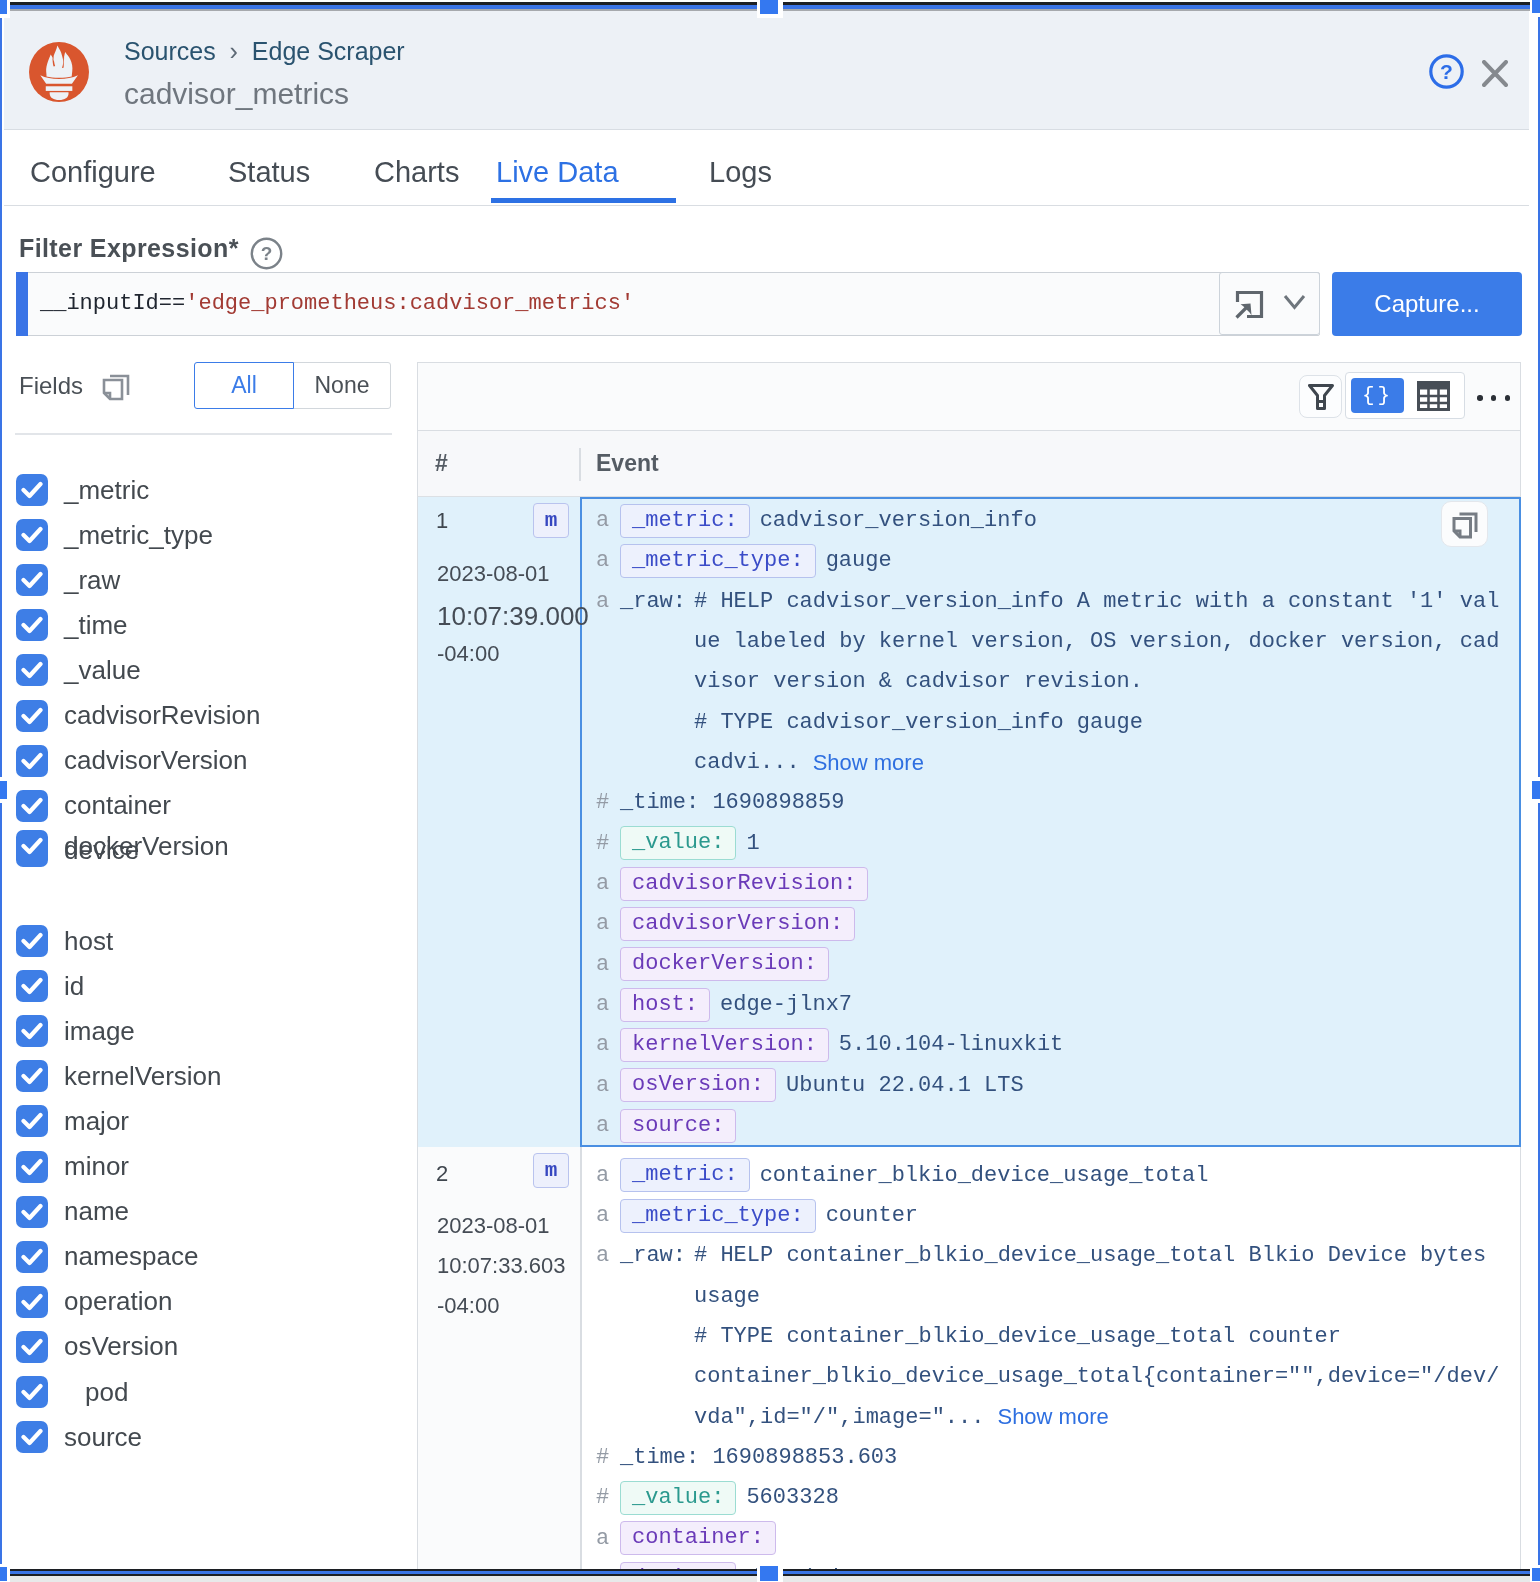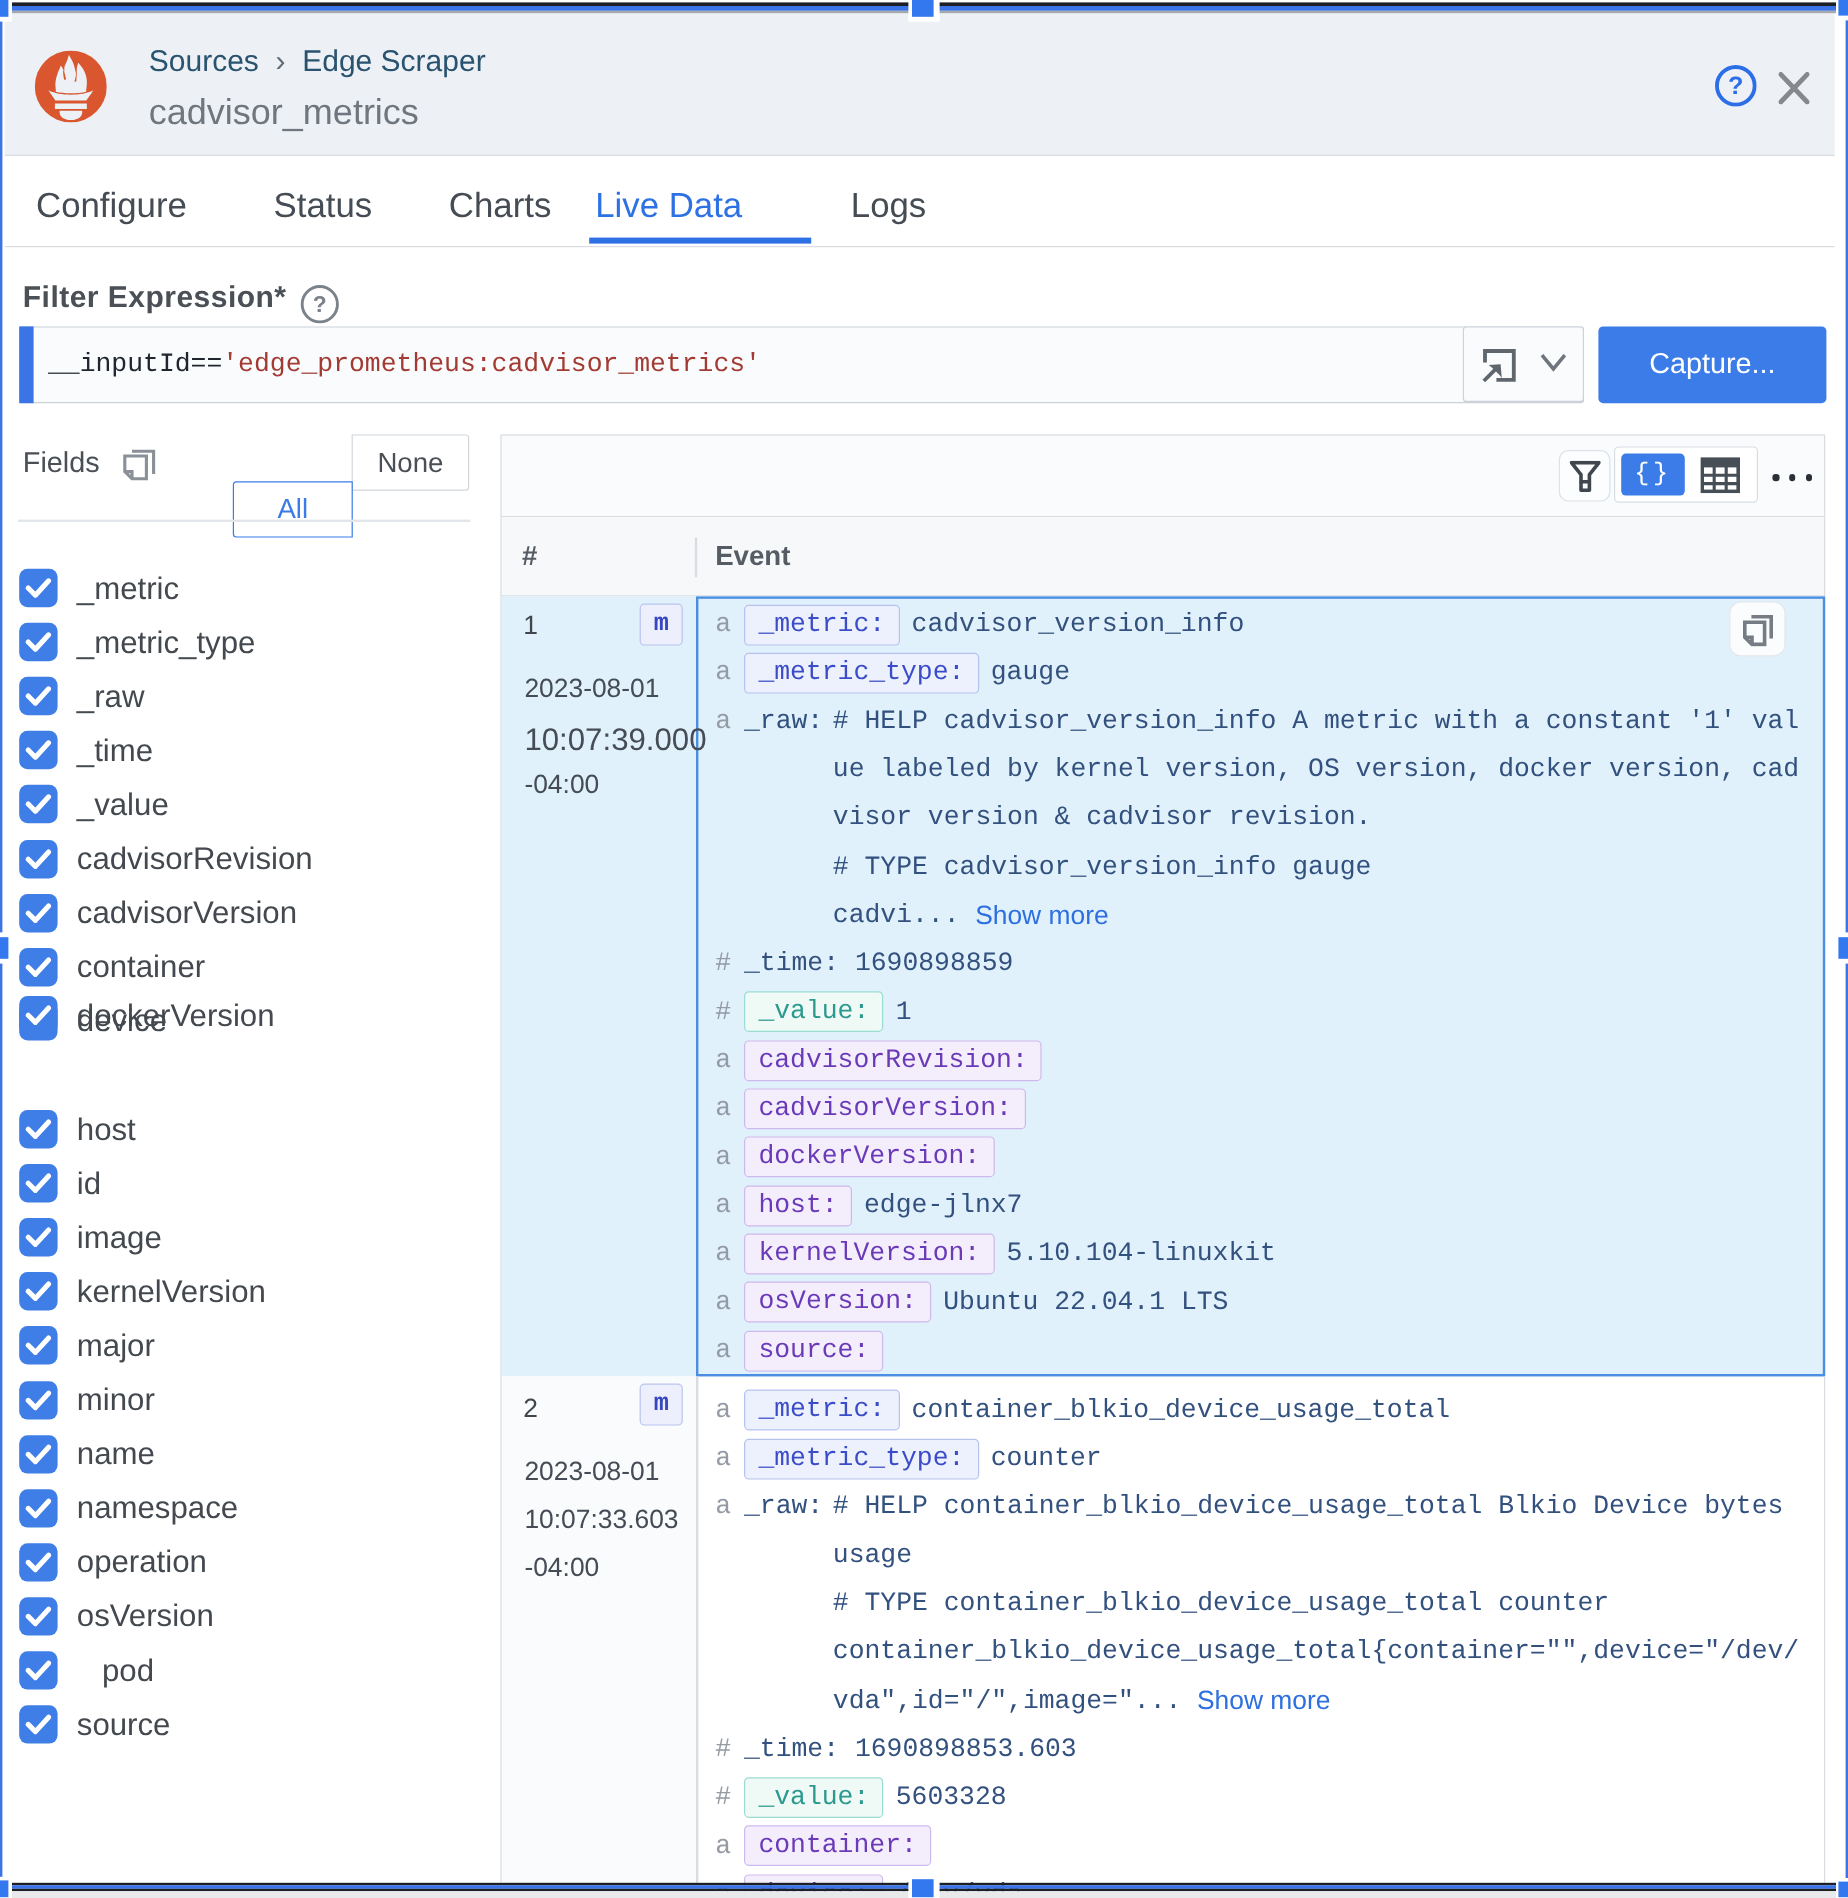--- a/index.html
+++ b/index.html
@@ -89,21 +89,21 @@
   <path d="M2 2 L11.5 13.5 L21 2" stroke="#6e757c" stroke-width="3" fill="none"></path>
 </svg>
 <div class="abs" style="left:1332px;top:272px;width:190px;height:64px;background:#3b7ce8;border-radius:4px;color:#fff;font-size:24px;display:flex;align-items:center;justify-content:center;">Capture...</div>
 
 <div class="abs" style="left:19px;top:372px;font-size:24px;color:#4a5056;">Fields</div>
 <svg class="abs" style="left:102px;top:371px;" width="28" height="30" viewBox="0 0 28 30">
   <path d="M8 5 L26 5 L26 24" stroke="#8a9098" stroke-width="2.6" fill="none"></path>
   <path d="M2 9 L20 9 L20 28 L8 28 L2 22 Z M2 22 L8 22 L8 28" stroke="#8a9098" stroke-width="2.6" fill="none"></path>
 </svg>
 <div class="abs" style="left:293px;top:362px;width:98px;height:47px;background:#fff;border:1.5px solid #d2d7dc;border-radius:0 3px 3px 0;color:#4a5056;font-size:23px;display:flex;align-items:center;justify-content:center;">None</div>
-<div class="abs" style="left:194px;top:362px;width:100px;height:47px;background:#fff;border:1.5px solid #3b7ce8;border-radius:3px 0 0 3px;color:#3b7ce8;font-size:23px;display:flex;align-items:center;justify-content:center;margin-top:39px;">All</div>
+<div class="abs" style="left:194px;top:362px;width:100px;height:47px;background:#fff;border:1.5px solid #3b7ce8;border-radius:3px 0 0 3px;color:#3b7ce8;font-size:23px;display:flex;align-items:center;justify-content:center;">All</div>
 <div class="abs" style="left:15px;top:433px;width:377px;height:1.5px;background:#e2e5e9;"></div>
 <div id="fields">
     <div class="fitem" style="top:474.0px;">
     <div class="cbx">
         <svg width="22" height="18" viewBox="0 0 22 18">
           <path d="M2.5 9 L8.5 15 L19.5 3" stroke="#fff" stroke-width="4.2" fill="none" stroke-linecap="round" stroke-linejoin="round"></path>
         </svg>
       </div>
     <div class="flabel">_metric</div>
     </div>

